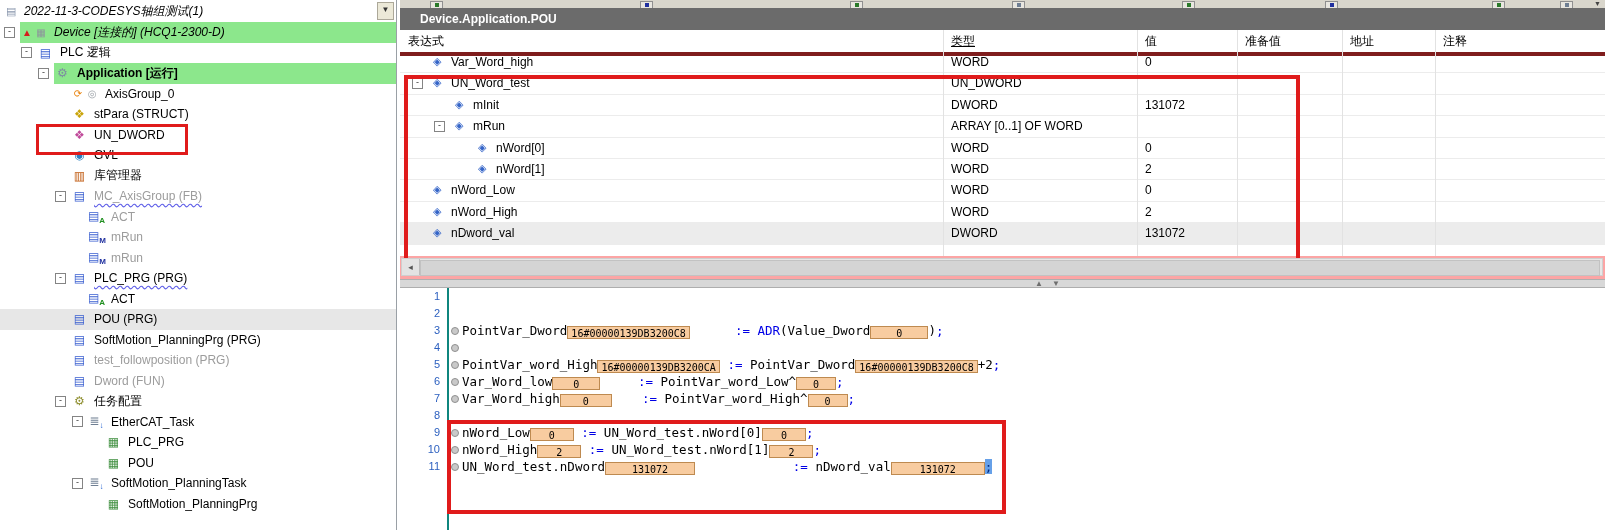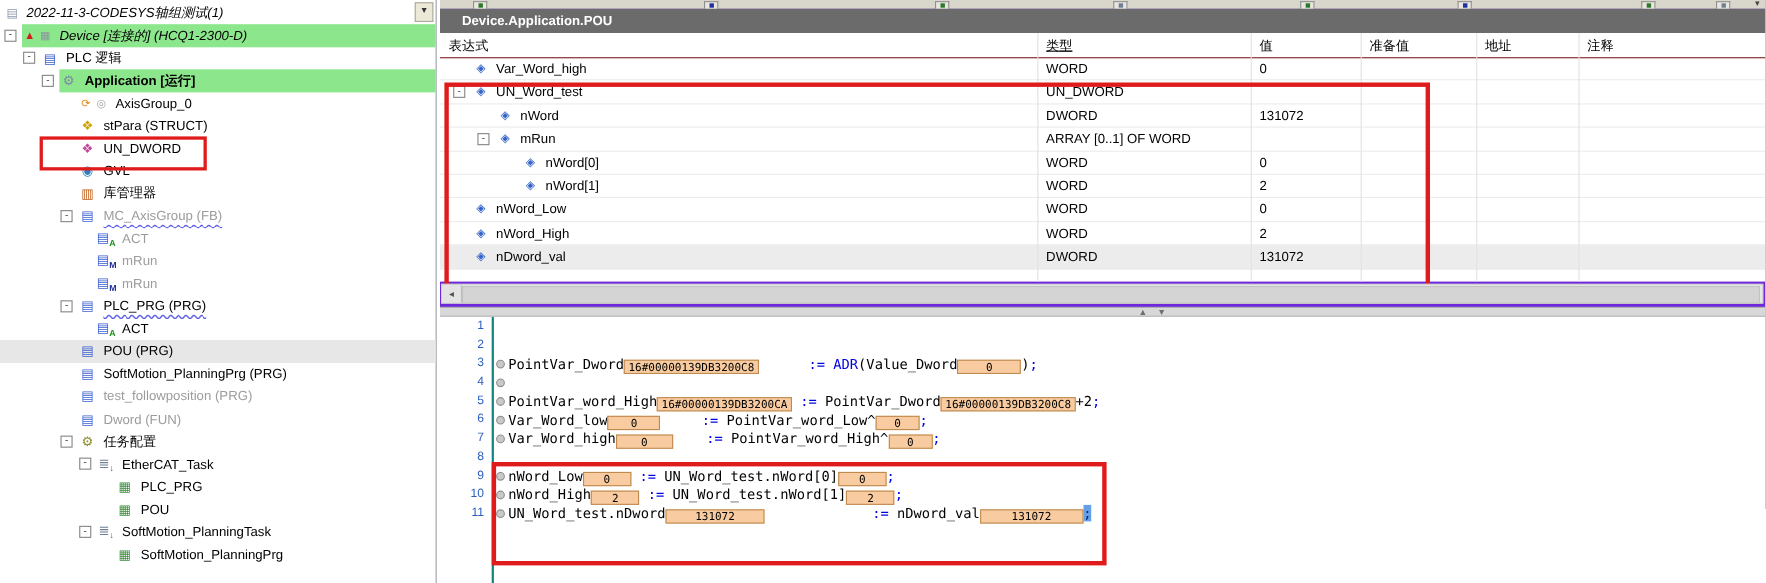--- a/index.html
+++ b/index.html
@@ -26,32 +26,32 @@
   .green .row-hl{background:#8ce78c;}
   .grayed .t-lbl{color:#9c9c9c;}
   .italic .t-lbl{font-style:italic;}
   .bold .t-lbl{font-weight:bold;}
   .selected-row{background:#e7e7e7;}
   .wavy .t-lbl{text-decoration-line:underline;text-decoration-style:wavy;text-decoration-color:#6060e8;text-underline-offset:3px;}
   .tree-red-box{position:absolute;left:36px;top:124px;width:146px;height:25px;
                 border:3px solid #e01b1b;pointer-events:none;}
 
   
-  .right-panel{position:absolute;left:400px;top:0;width:1205px;height:530px;background:#6d28d9;}
+  .right-panel{position:absolute;left:400px;top:0;width:1205px;height:530px;background:#fca5a5;}
   .tab-strip{position:absolute;left:0;top:0;width:1205px;height:8px;background:#d9d6cc;overflow:hidden;}
   .tab-frag{position:absolute;top:1px;width:11px;height:7px;background:#e8e6df;border:1px solid #8f8f8f;border-bottom:none;}
   .tab-frag i{display:block;width:4px;height:4px;margin:1px auto 0;}
   .strip-caret{position:absolute;right:4px;top:0;font-size:7px;color:#444;}
   .pane-title{position:absolute;left:0;top:8px;width:1205px;height:22px;background:#6b6b6b;
               color:#fff;font-weight:bold;line-height:22px;padding-left:20px;box-sizing:border-box;}
 
   
   .watch{position:absolute;left:0;top:30px;width:1205px;height:226px;background:#fff;}
   .col-sep{position:absolute;top:0;bottom:0;width:1px;background:#e2e2e2;}
-  .w-header{position:absolute;left:0;top:0;width:1205px;height:22px;border-bottom:1px solid #7f1d1d;}
+  .w-header{position:absolute;left:0;top:0;width:1205px;height:22px;border-bottom:4px solid #7f1d1d;}
   .w-header span{position:absolute;top:3px;font-size:12px;color:#000;}
   .w-rows{position:absolute;left:0;top:22px;width:1205px;}
   .w-row{position:relative;height:20.4px;border-bottom:1px solid #ececec;display:flex;align-items:center;}
   .w-row.sel{background:#ececec;}
   .w-exp{width:9px;height:9px;border:1px solid #848484;background:#fff;font-size:9px;line-height:7px;
          text-align:center;color:#333;position:absolute;top:5px;}
   .w-ico{position:absolute;top:3px;font-size:11px;color:#3565c8;}
   .w-expr{position:absolute;top:3px;}
   .w-cell{position:absolute;top:3px;}
   .red-box-table{position:absolute;left:4px;top:75px;width:888px;height:182px;
@@ -326,21 +326,21 @@
             <span class="w-ico" style="left: 33px;">◈</span>
             <span class="w-expr" style="left: 51px;">UN_Word_test</span>
             <span class="w-cell" style="left: 551px;">UN_DWORD</span>
             <span class="w-cell" style="left: 745px;"></span>
             <span class="w-cell" style="left: 845px;"></span>
             <span class="w-cell" style="left: 950px;"></span>
             <span class="w-cell" style="left: 1043px;"></span>
           </div>
           <div class="w-row">
             <span class="w-ico" style="left: 55px;">◈</span>
-            <span class="w-expr" style="left: 73px;">nWord</span>
+            <span class="w-expr" style="left: 73px;">mInit</span>
             <span class="w-cell" style="left: 551px;">DWORD</span>
             <span class="w-cell" style="left: 745px;">131072</span>
             <span class="w-cell" style="left: 845px;"></span>
             <span class="w-cell" style="left: 950px;"></span>
             <span class="w-cell" style="left: 1043px;"></span>
           </div>
           <div class="w-row">
             <span class="w-exp" style="left: 34px;">-</span>
             <span class="w-ico" style="left: 55px;">◈</span>
             <span class="w-expr" style="left: 73px;">mRun</span>

